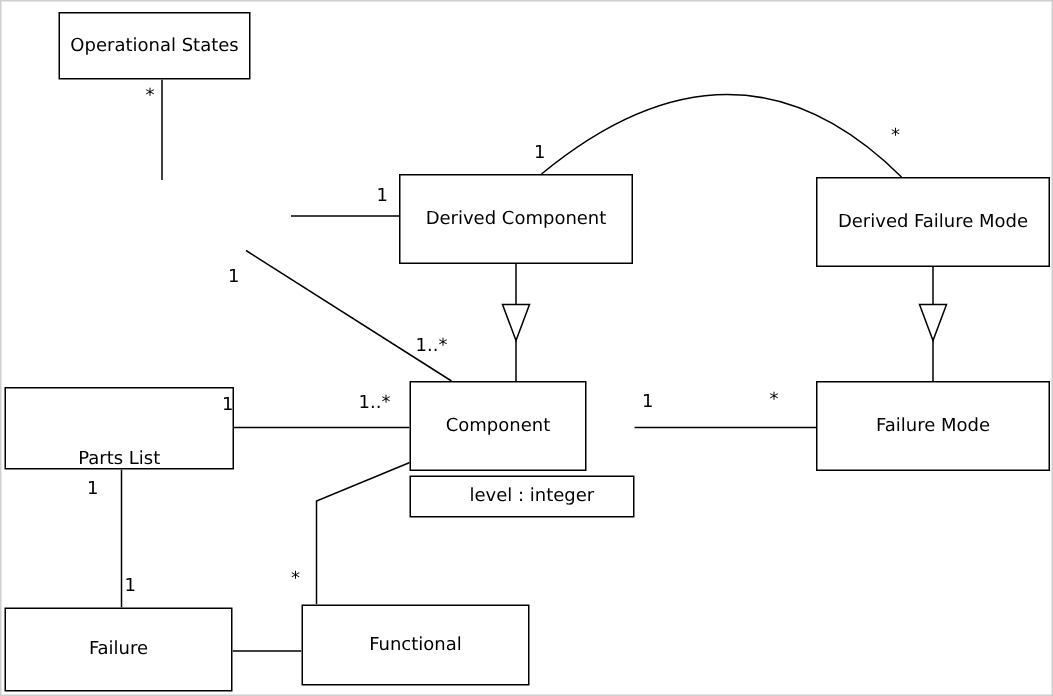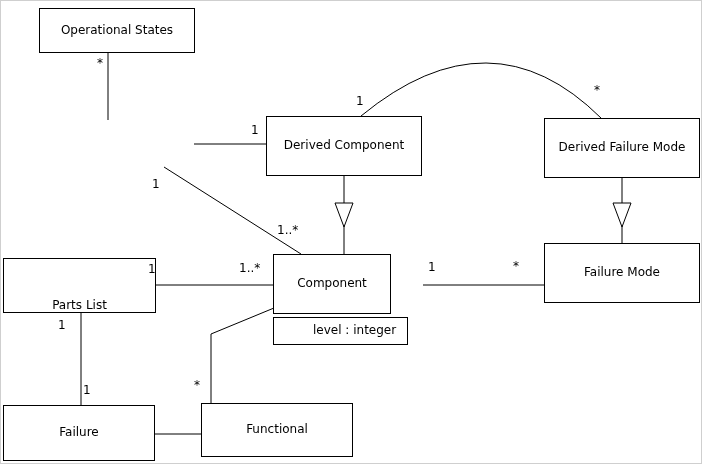--- a/index.html
+++ b/index.html
@@ -39,28 +39,28 @@
   }
   .mult {
     position: absolute;
     font-size: 12px;
     color: #000;
     background: transparent;
     white-space: nowrap;
   }
 
   
-  #n-operational-states   { left: 38px;  top: 7px;   width: 156px; height: 45px; }
+  #n-operational-states   { left: 38px;  top: 7px;   width: 128px; height: 45px; }
   #n-functional-group     { left: 38px;  top: 119px; width: 155px; height: 47px; }
   #n-derived-component    { left: 265px; top: 115px; width: 156px; height: 60px; }
   #n-derived-failure-mode { left: 543px; top: 117px; width: 156px; height: 60px; }
   #n-parts-list           { left: 2px;   top: 257px; width: 153px; height: 55px; align-items: flex-end; }
   #n-component            { left: 272px; top: 253px; width: 118px; height: 60px; }
-  #n-component-attr       { left: 272px; top: 316px; width: 135px; height: 28px; padding-left: 39px; }
-  #n-failure-mode         { left: 543px; top: 242px; width: 156px; height: 60px; }
+  #n-component-attr       { left: 272px; top: 316px; width: 150px; height: 28px; padding-left: 39px; }
+  #n-failure-mode         { left: 543px; top: 253px; width: 156px; height: 60px; }
   #n-system               { left: 2px;   top: 404px; width: 152px; height: 56px; }
   #n-environment          { left: 200px; top: 402px; width: 152px; height: 54px; }
 
   
   #m-os-fg       { left: 96px;  top: 55px;  }
   #m-fg-dc       { left: 250px; top: 122px; }
   #m-dc-arc      { left: 355px; top: 93px;  }
   #m-dfm-arc     { left: 593px; top: 82px;  }
   #m-fg-comp-src { left: 151px; top: 176px; }
   #m-fg-comp-tgt { left: 276px; top: 222px; }

